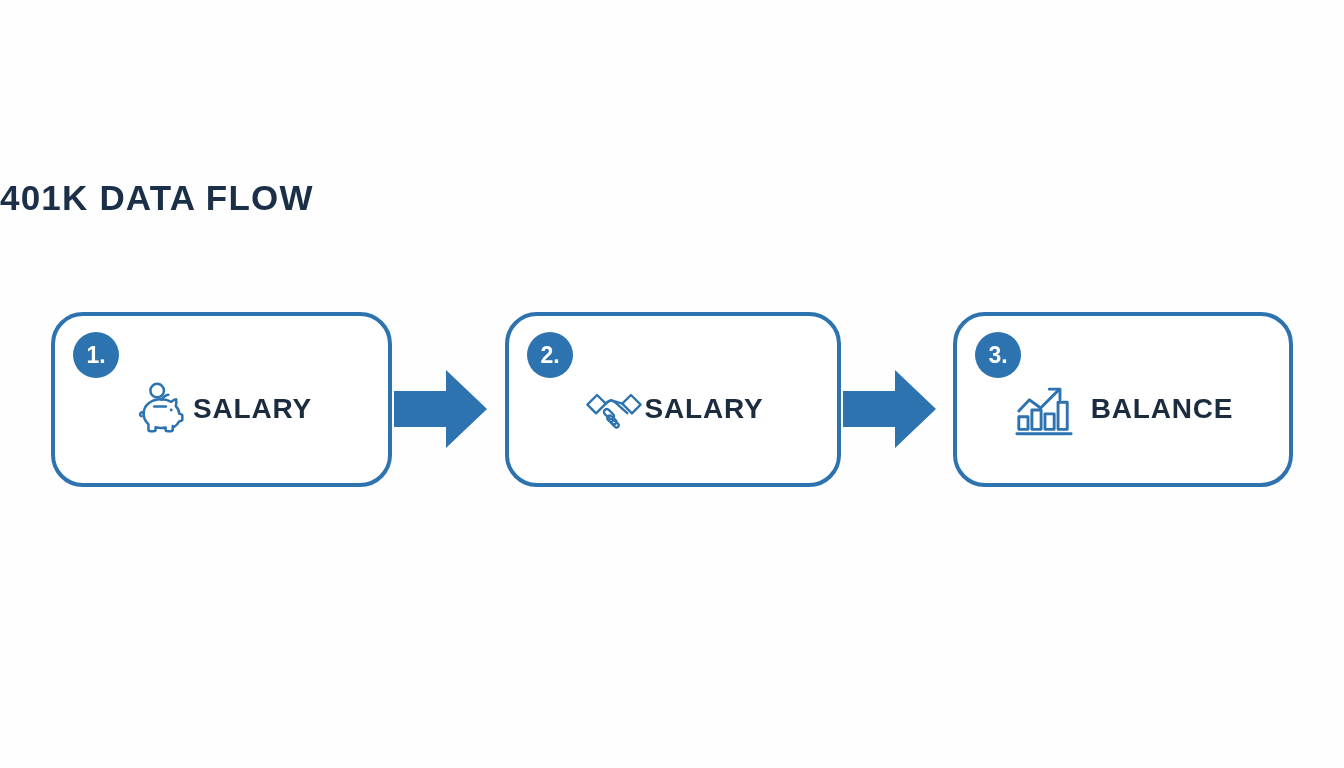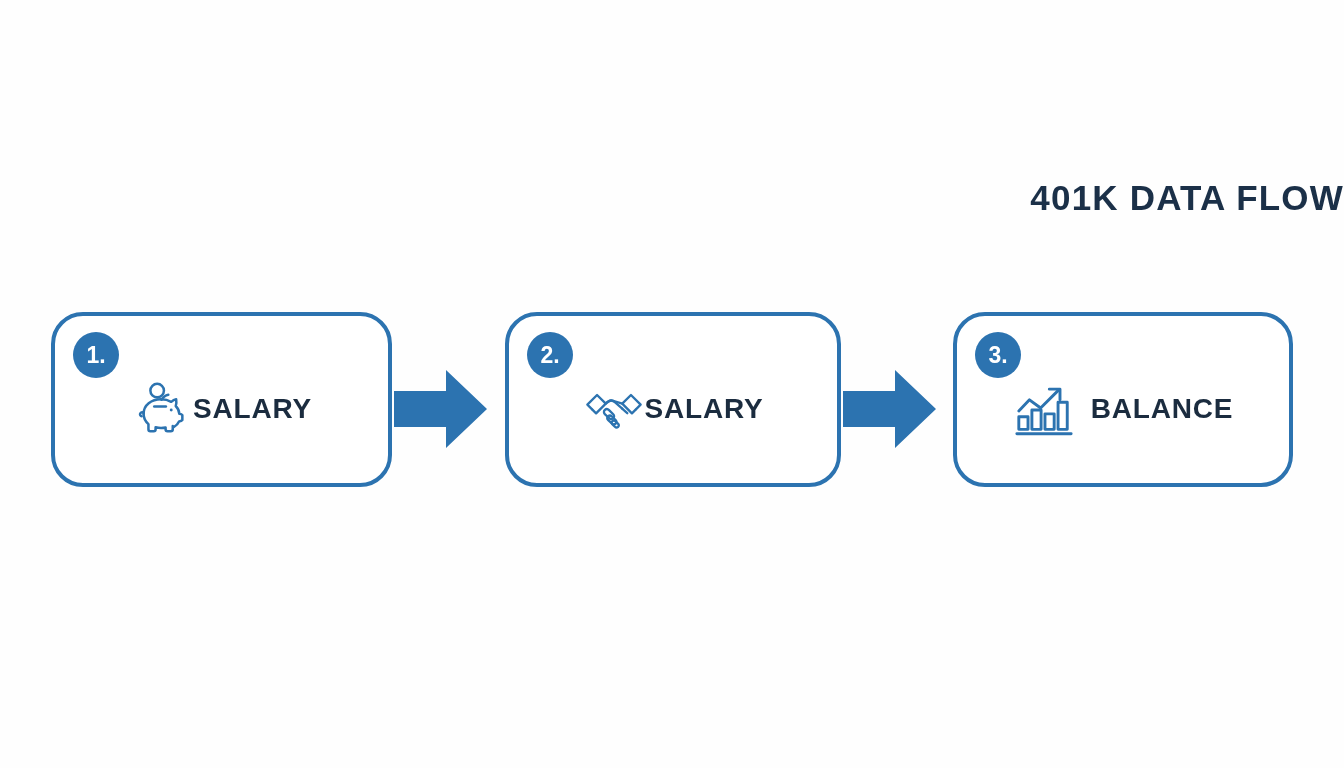--- a/index.html
+++ b/index.html
@@ -24,21 +24,21 @@
     height: 768px;
     background: #fefefe;
   }
 
   
   .title {
     position: absolute;
     left: 0;
     top: 178px;
     width: 1344px;
-    text-align: right;
+    text-align: left;
     font-size: 35px;
     font-weight: bold;
     letter-spacing: 1.2px;
     color: #1b3048;
     font-family: "Liberation Sans", sans-serif;
     white-space: nowrap;
   }
 
   
   .card {

